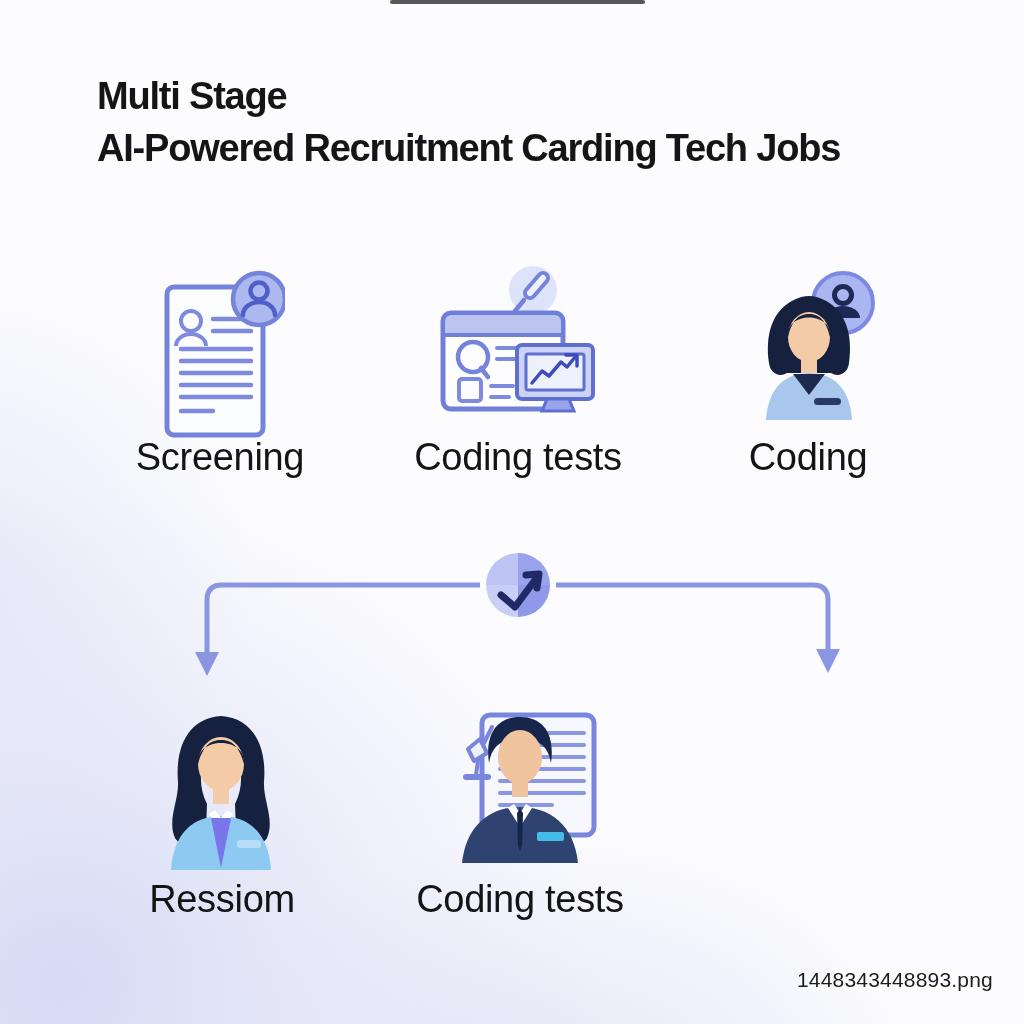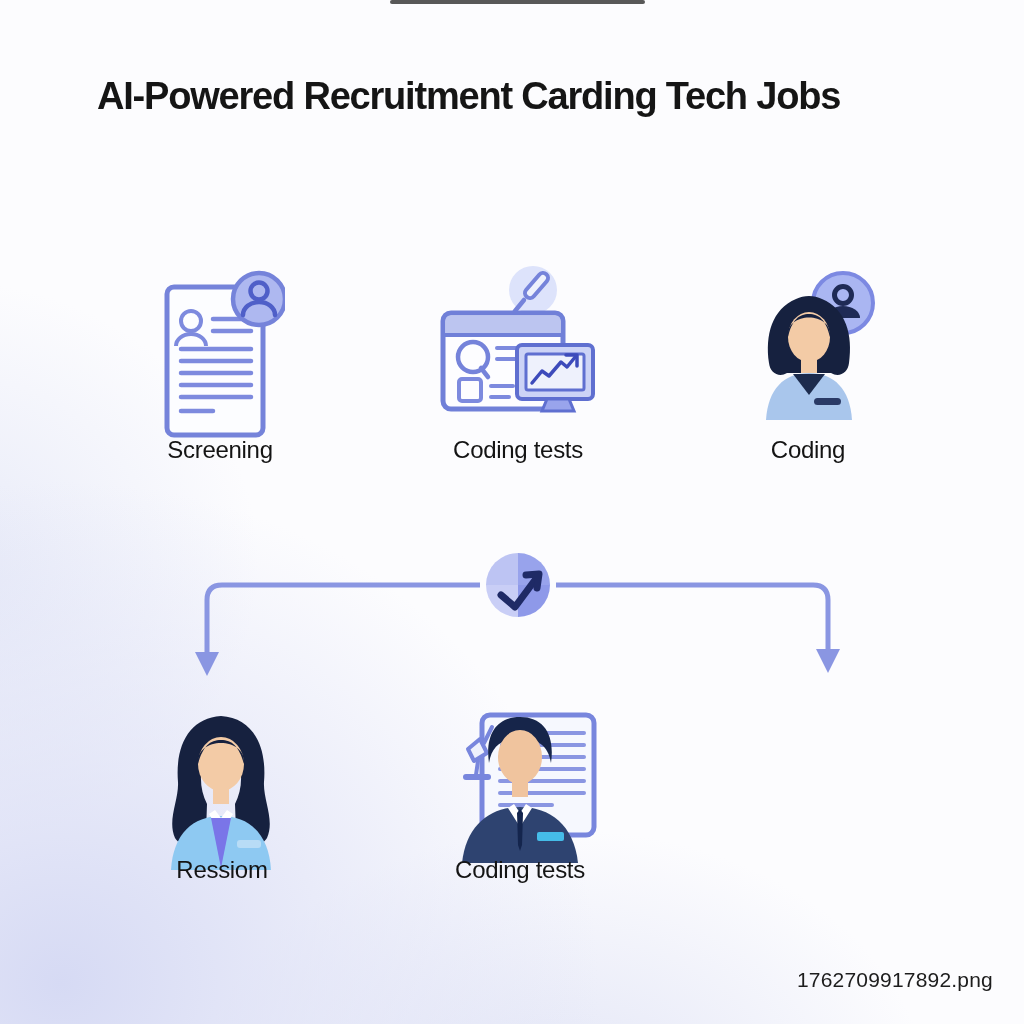--- a/index.html
+++ b/index.html
@@ -18,39 +18,40 @@
   }
   .title{
     position:absolute;left:97px;top:70px;
     font-size:38px;line-height:52px;font-weight:700;color:#151515;
     letter-spacing:-1.2px;white-space:nowrap;
   }
   .stage{position:absolute;width:200px;height:215px;}
   .stage .icon-wrap{position:absolute;top:0;left:0;}
   .stage .label{
     position:absolute;left:-30px;right:-30px;text-align:center;
-    font-size:24px;color:#141414;letter-spacing:-0.3px;white-space:nowrap;
+    font-size:38px;color:#141414;letter-spacing:-0.3px;white-space:nowrap;
   }
   .row1 .label{top:171px;}
-  .row2 .label{top:161px;text-align:center;}
+  .row2 .label{top:183px;text-align:center;}
   .connector{position:absolute;left:150px;top:540px;}
   .filename{
     position:absolute;top:968px;right:31px;
     font-size:21px;color:#1d1d1d;letter-spacing:0.2px;
   }
   svg{display:block;}
 </style>
 </head>
 <body>
 
 <div class="canvas">
 
   <div class="top-edge"></div>
 
   <div class="title">
+    <div>Multi Stage</div>
     <div>AI-Powered Recruitment Carding Tech Jobs</div>
   </div>
 
   <div class="stage row1" style="left:120px;top:265px;">
     <div class="icon-wrap" style="left:35px;top:4px;">
       <svg width="130" height="175" viewBox="0 0 130 175">
         <rect x="12" y="18" width="96" height="148" rx="7" fill="#fcfdff" stroke="#7583da" stroke-width="5"></rect>
         <g stroke="#7d8ade" stroke-width="4.5" stroke-linecap="round" fill="none">
           <line x1="58" y1="50" x2="96" y2="50"></line>
           <line x1="58" y1="62" x2="96" y2="62"></line>
@@ -196,15 +197,15 @@
           <path d="M68,105 L80,124 L92,105 L86,101 L80,110 L74,101 Z" fill="#ffffff"></path>
           <path d="M77,110 L80,106 L83,110 L82,142 L80,148 L78,142 Z" fill="#14254d"></path>
           <rect x="97" y="129" width="27" height="9" rx="2" fill="#45bce8"></rect>
         </g>
       </svg>
     </div>
     <div class="label">Coding tests</div>
   </div>
 
 
-  <div class="filename">1762709917892.png</div>
+  <div class="filename">1448343448893.png</div>
 
 </div>
 
 </body></html>

